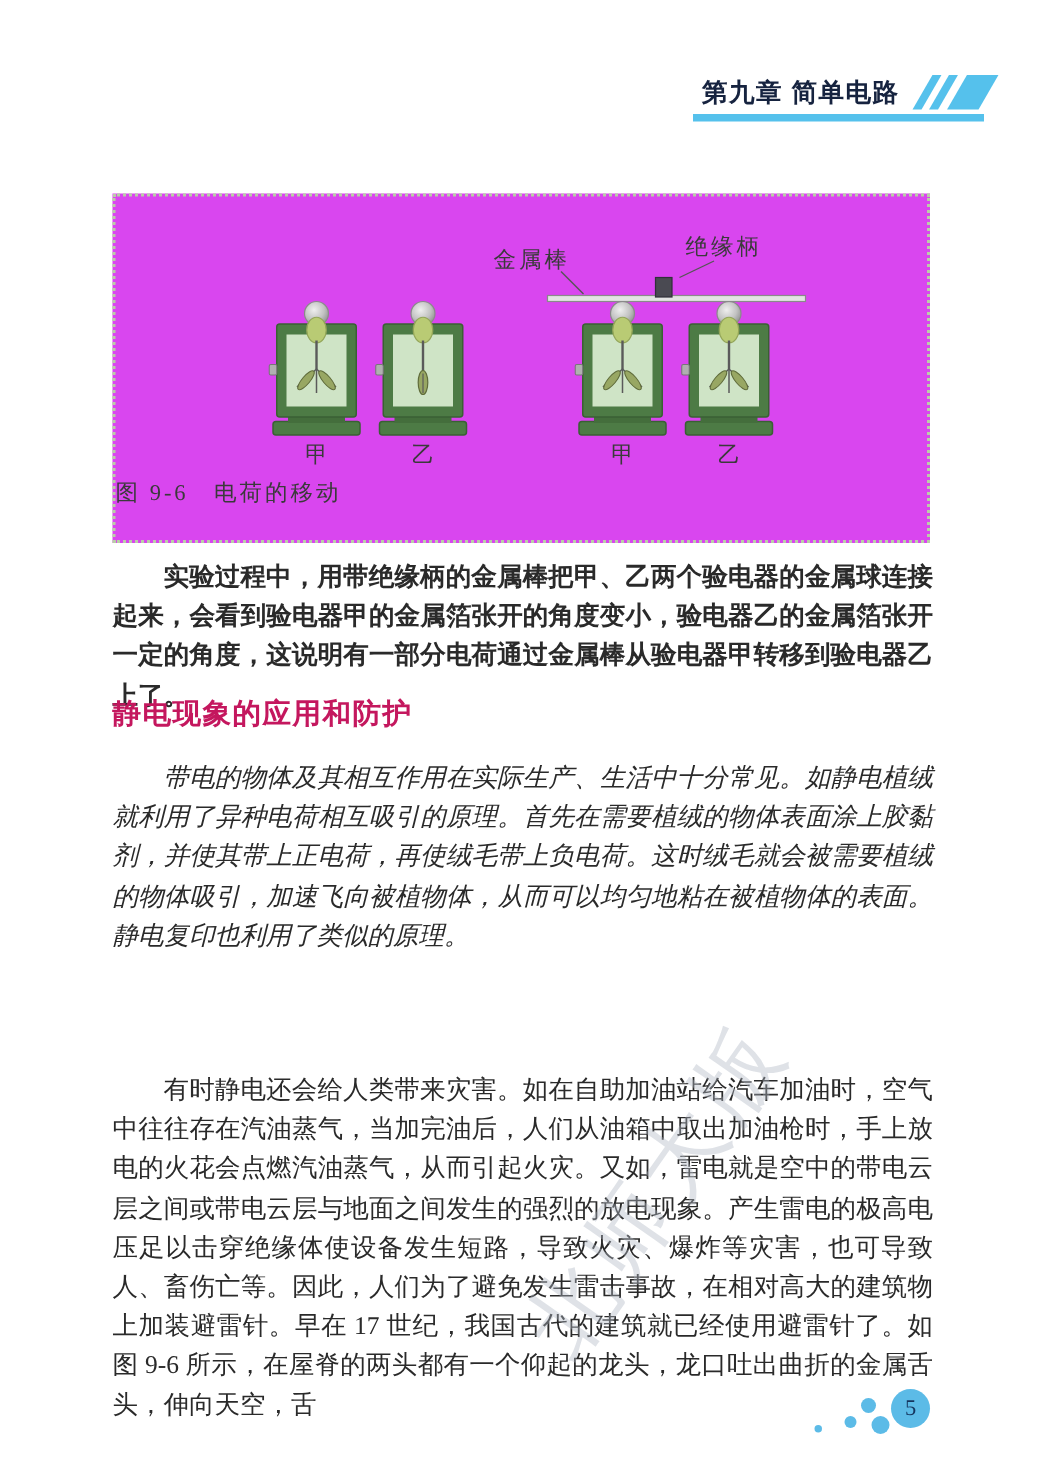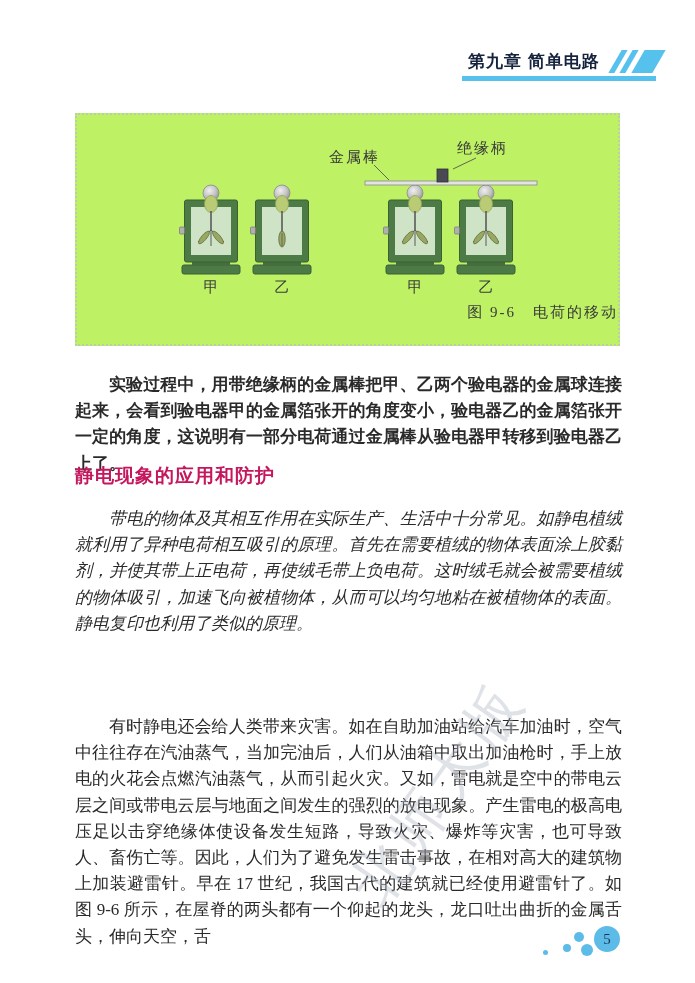--- a/index.html
+++ b/index.html
@@ -10,24 +10,24 @@
   .chapter-header{position:absolute;top:0;left:0;width:695px;height:90px;text-align:center;}
   .chapter-title{position:absolute;top:50px;left:468px;font-family:"Liberation Sans","DejaVu Sans",sans-serif;
     font-weight:bold;font-size:17px;letter-spacing:1px;color:#16233f;}
   .header-bar{position:absolute;top:76px;left:462px;width:194px;height:5px;background:#55c1ec;}
   .hdr-slash{position:absolute;top:50px;height:23px;background:#55c1ec;transform:skewX(-30deg);}
   .hdr-slash.s1{left:615px;width:6px;}
   .hdr-slash.s2{left:626px;width:6px;}
   .hdr-slash.s3{left:638px;width:21px;}
 
   
-  .figure-box{position:absolute;top:113px;left:75px;width:545px;height:233px;
-    border:2px dotted #b9cfa6;box-sizing:border-box;background:#bef264;}
+  .figure-box{position:absolute;top:129px;left:75px;width:545px;height:233px;
+    border:2px dotted #b9cfa6;box-sizing:border-box;background:#d946ef;}
   .figure-box svg{position:absolute;top:0;left:0;}
-  .figure-caption{position:absolute;left:0;top:188px;width:100%;text-align:right;
+  .figure-caption{position:absolute;left:0;top:188px;width:100%;text-align:left;
     font-size:15px;color:#3a3a3a;letter-spacing:2px;}
 
   
   .body-par{position:absolute;left:75px;width:547px;font-size:17px;line-height:26.2px;
     color:#2a2a2a;text-align:justify;text-indent:2em;margin:0;}
   .p1{top:372px;font-weight:bold;}
   .p2{top:506px;font-style:italic;}
   .p3{top:637px;}
   .p4{top:714px;}
   .section-heading{position:absolute;left:75px;top:463px;margin:0;

